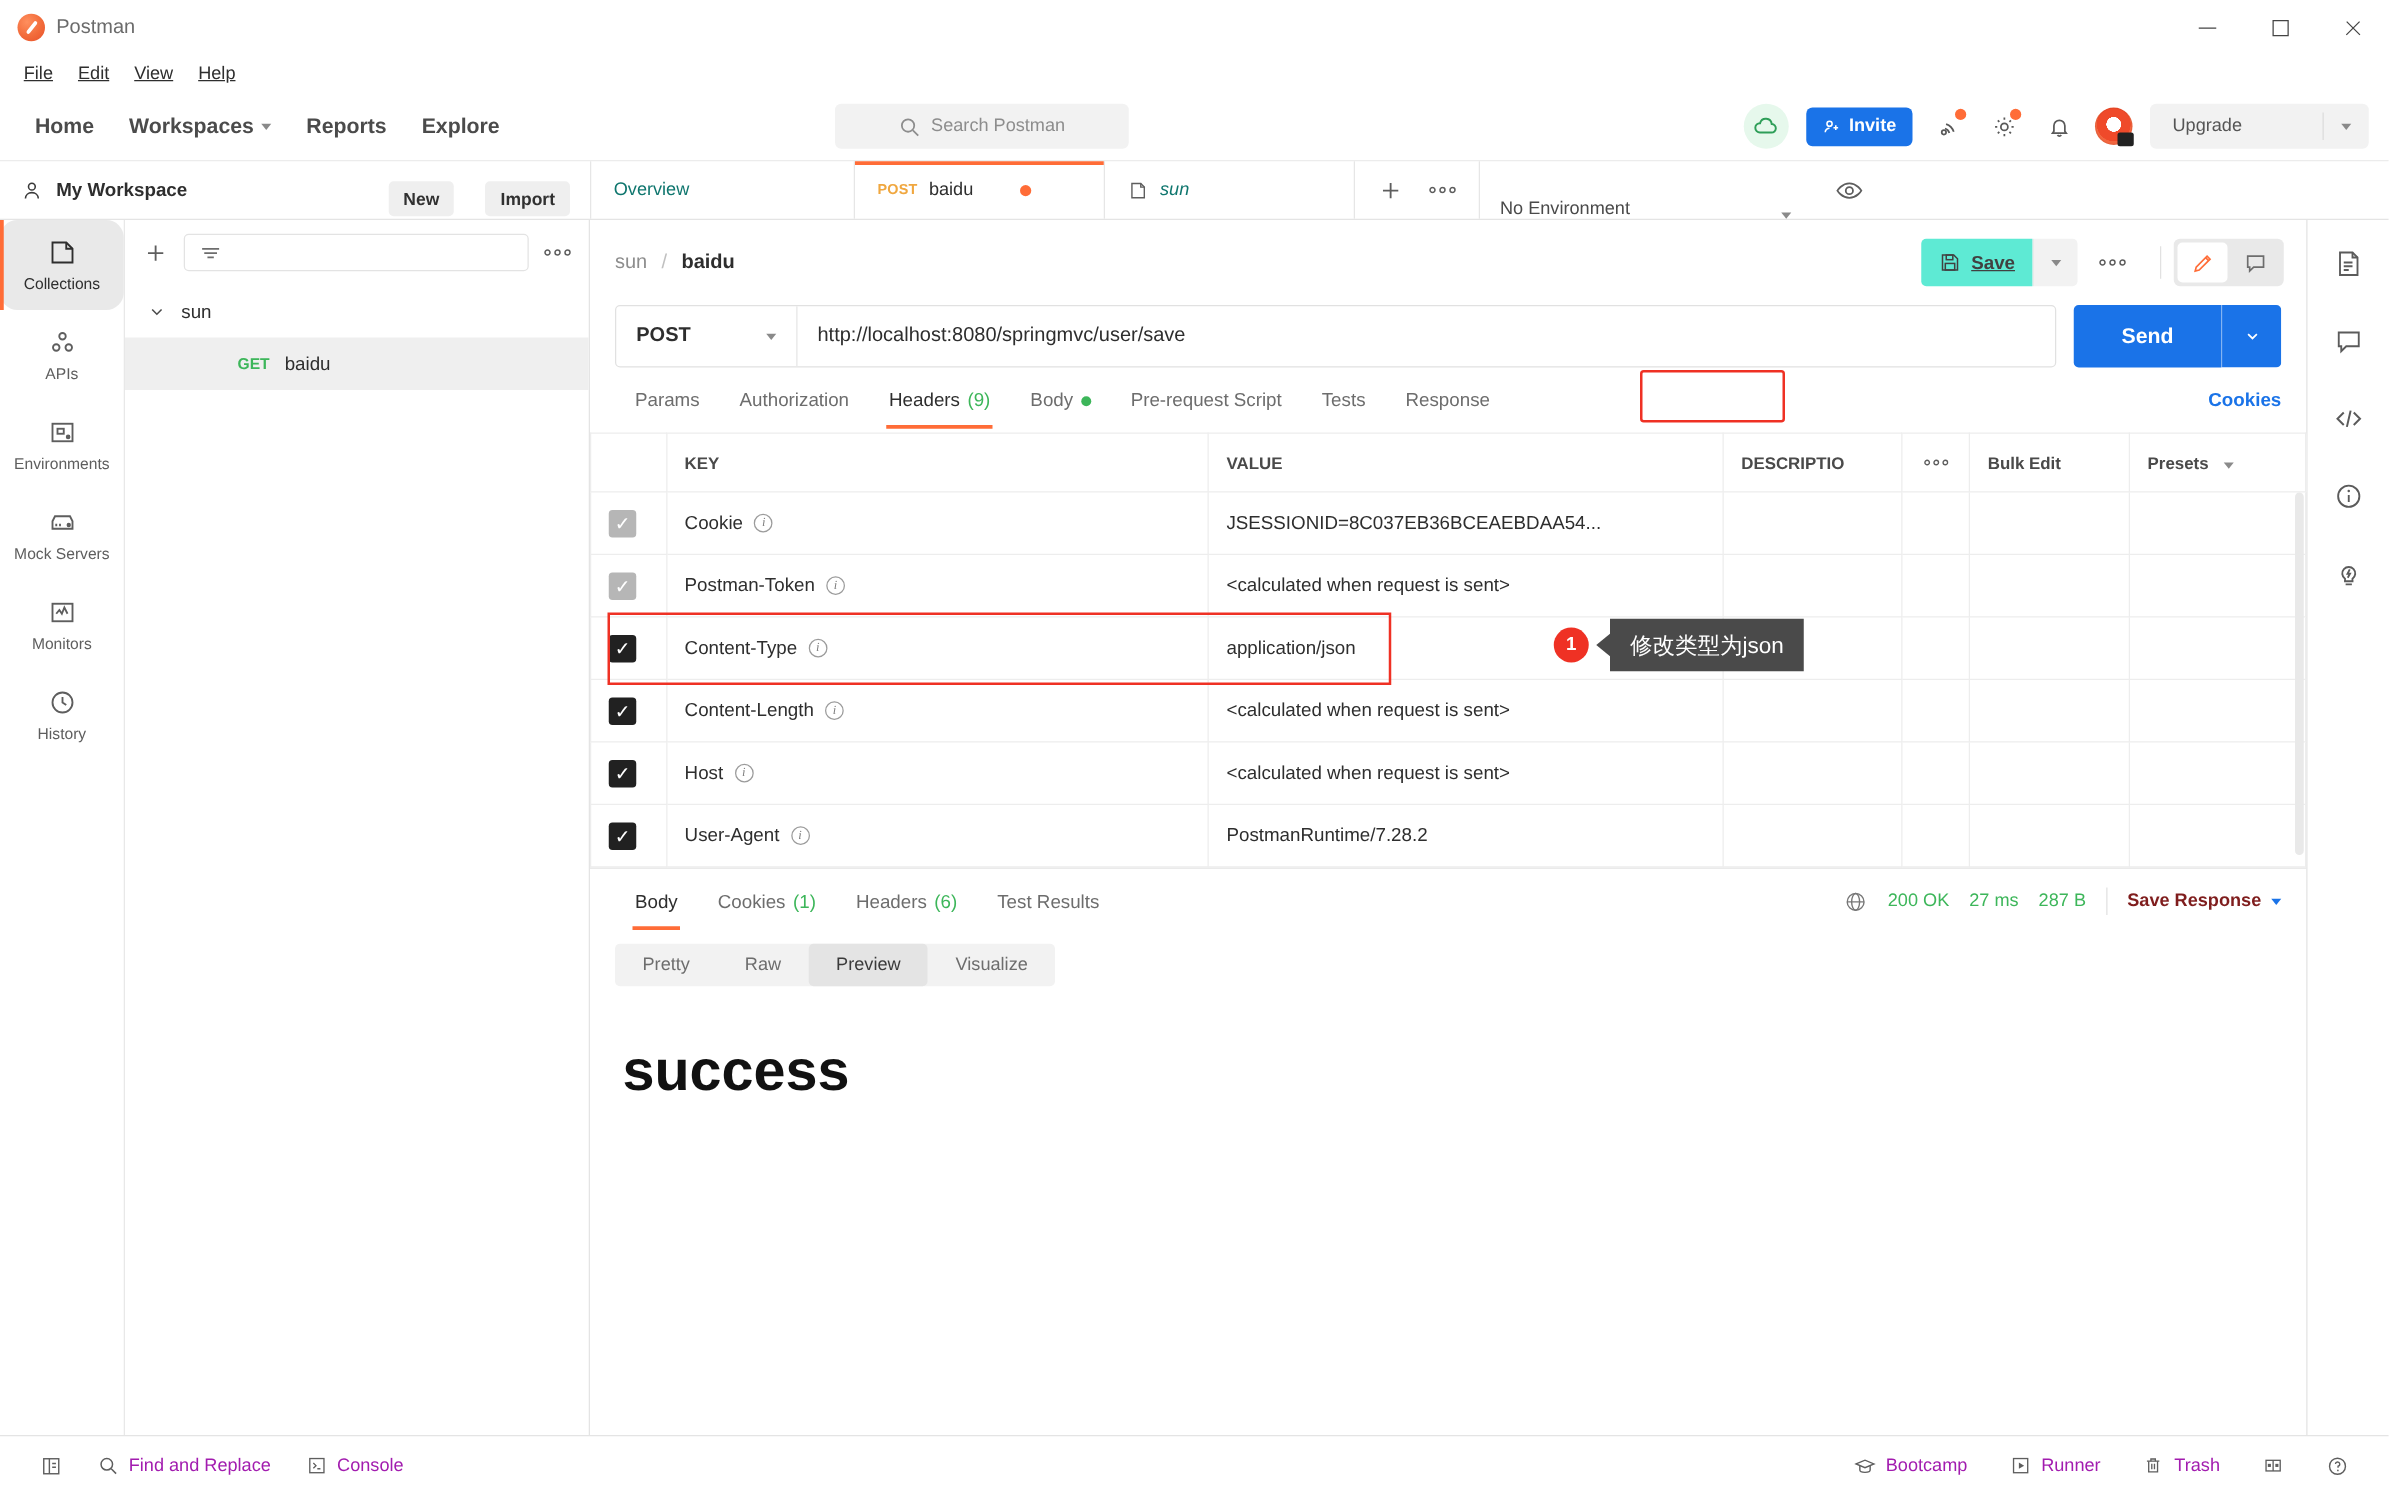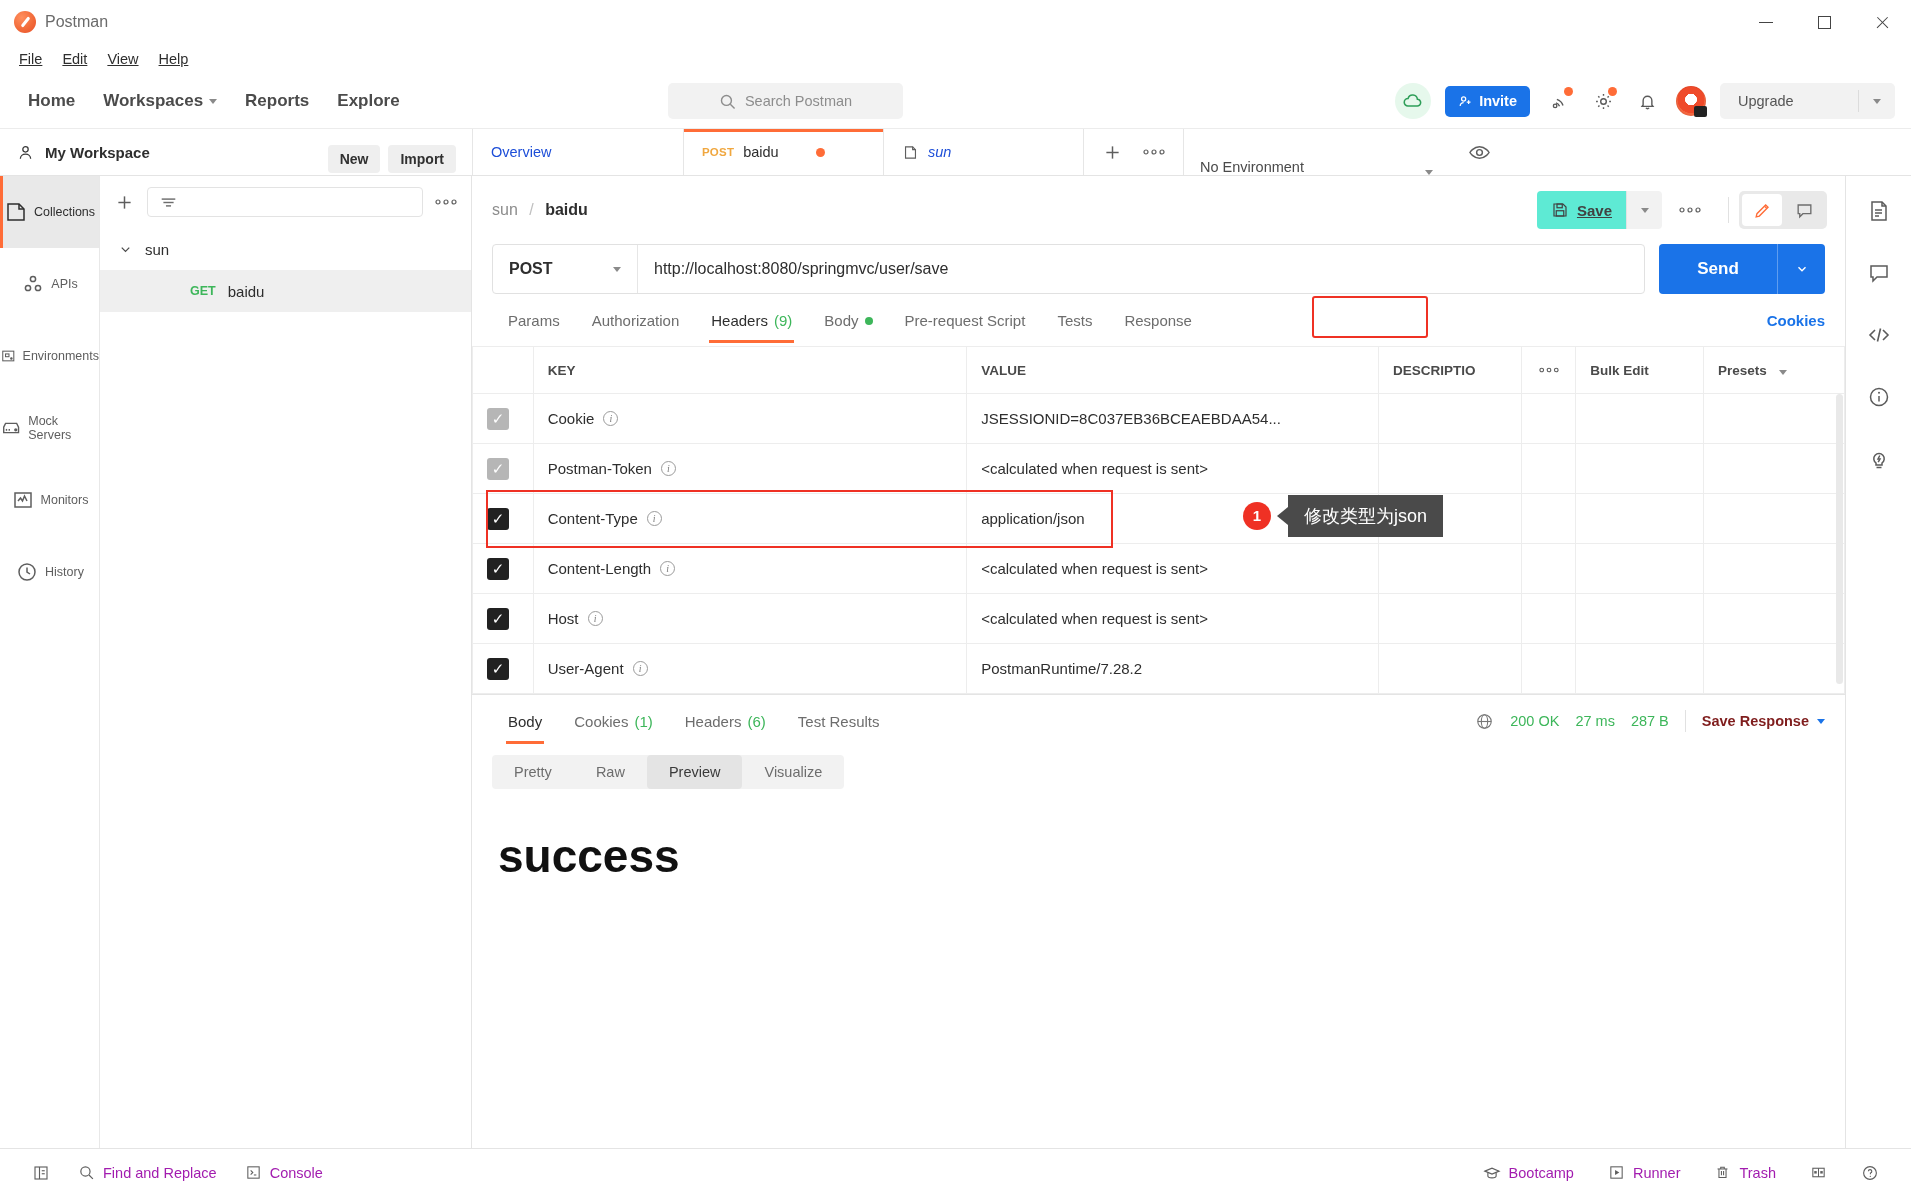--- a/index.html
+++ b/index.html
@@ -54,40 +54,40 @@
     height: 36px; background:#f2f2f2; border-radius:5px; display:flex; align-items:center;
     font-size:14.5px; color:#555; padding:0 0 0 18px; width:175px;
   }
   .upgrade .sep { margin-left:auto; width:1px; height:22px; background:#dcdcdc; }
   .upgrade .chev { width:36px; display:flex; align-items:center; justify-content:center; }
 
   
   .wsbar { height: 48px; display:flex; align-items:center; border-top:1px solid #ececec; border-bottom:1px solid #e4e4e4; flex: 0 0 48px;}
   .ws-left { width: 472px; display:flex; align-items:center; padding: 0 16px 0 16px; gap:10px; height:100%;}
   .ws-name { font-size:15px; font-weight:bold; color:#2e2e2e; }
-  .ws-btns { margin-left:auto; display:flex; gap:8px;margin-top:14px; }
+  .ws-btns { margin-left:auto; display:flex; gap:25px;margin-top:14px; }
   .ws-btn { background:#efefef; border-radius:4px; font-size:14px; font-weight:bold; color:#313131; padding:6px 12px;}
   .tabstrip { display:flex; align-items:stretch; height:100%; flex:1; }
-  .tab { display:flex; align-items:center; gap:9px; padding: 0 18px; border-right:1px solid #e6e6e6; font-size:14.5px; color:#1d4ed8; position:relative; height:100%;}
+  .tab { display:flex; align-items:center; gap:9px; padding: 0 18px; border-right:1px solid #e6e6e6; font-size:14.5px; color:#0f766e; position:relative; height:100%;}
   .tab.first { border-left:1px solid #e6e6e6; min-width:212px; }
   .tab.active { color:#2e2e2e; }
   .tab.active::before { content:""; position:absolute; left:0; right:0; top:0; height:3px; background:#ff6c37; }
   .tab .verb { font-size:11.5px; font-weight:bold; color:#f0a73f; letter-spacing:.2px;}
   .tab .unsaved { width:9px; height:9px; border-radius:50%; background:#ff6c37; margin-left:28px;}
   .tab.post { min-width:200px; }
   .tab.sun { min-width: 200px; font-style: italic; }
   .tab-actions { display:flex; align-items:center; gap:20px; padding:0 18px; border-right:1px solid #e6e6e6; color:#5e5e5e; height:100%;}
   .env-select { width: 265px; display:flex; align-items:flex-end; padding:0 16px; font-size:14.5px; color:#4a4a4a; height:100%;}
   .env-select .chev { margin-left:auto; }
   .eye-btn { width:60px; display:flex; align-items:center; justify-content:center; height:100%;}
 
   
   .body { flex: 1; display: flex; min-height: 0; }
   .rail { width: 100px; border-right:1px solid #e8e8e8; background:#fff; flex:0 0 100px;}
-  .rail-item { height: 72px; display:flex; align-items:center; justify-content:center; gap:6px; font-size:12.5px; color:#5e5e5e; position:relative;}
+  .rail-item { height: 72px; display:flex; flex-direction:column; align-items:center; justify-content:center; gap:6px; font-size:12.5px; color:#5e5e5e; position:relative;border-radius:14px;}
   .rail-item.active { background:#e9e9e9; color:#2e2e2e; }
   .rail-item.active::before { content:""; position:absolute; left:0; top:0; bottom:0; width:3px; background:#ff6c37; }
 
   .sidebar { width: 372px; border-right:1px solid #e4e4e4; display:flex; flex-direction:column; flex:0 0 372px; background:#fff;}
   .sb-top { height:52px; display:flex; align-items:center; gap:12px; padding: 0 14px; }
   .sb-filter { flex:1; height:30px; border:1px solid #e3e3e3; border-radius:4px; display:flex; align-items:center; padding:0 12px; }
   .sb-row { height:42px; display:flex; align-items:center; gap:12px; padding-left:18px; font-size:15px; color:#2e2e2e;}
   .sb-row.req { background:#efefef; padding-left:16px; }
   .sb-row.req .indent { width:62px; }
   .verb-get { color:#3db65a; font-size:12.5px; font-weight:bold; }

